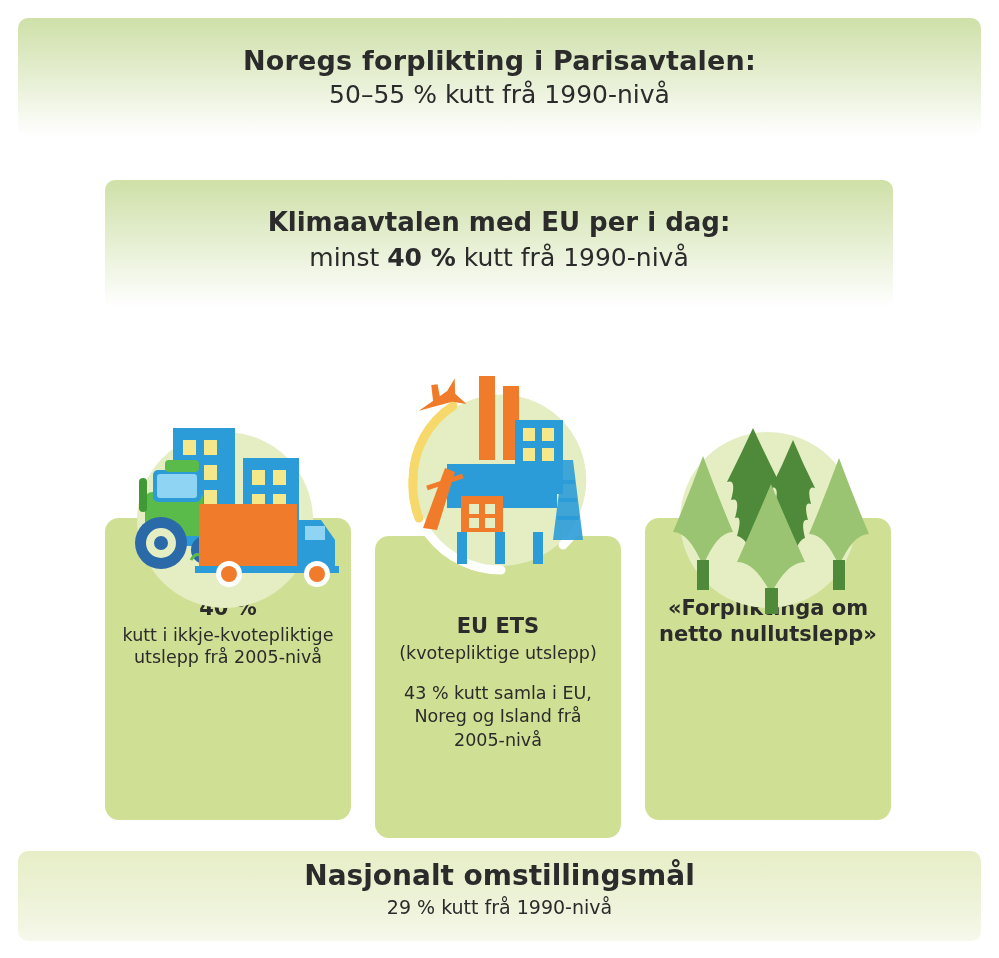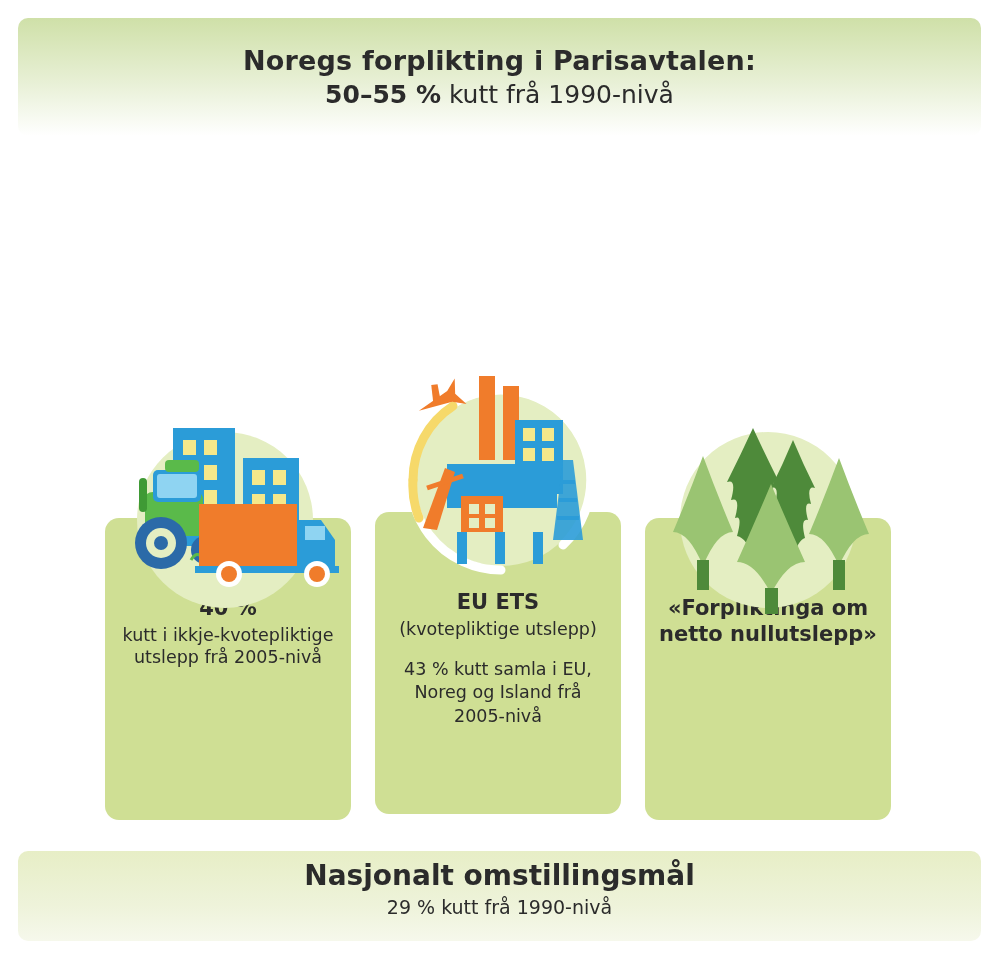--- a/index.html
+++ b/index.html
@@ -41,21 +41,21 @@
   #paris-banner .line1 {
     font-size: 27px;
     font-weight: bold;
     letter-spacing: 0.2px;
     line-height: 1.25;
   }
   #paris-banner .line2 {
     font-size: 25px;
     line-height: 1.35;
   }
-  #paris-banner .line2 b { font-weight: bold; text-align: right; }
+  #paris-banner .line2 b { font-weight: normal; text-align: right; }
 
   #eu-banner {
     left: 105px;
     top: 180px;
     width: 788px;
     height: 128px;
     background: linear-gradient(to bottom, #cfe0a8 0%, #e9f1d8 55%, #ffffff 100%);
     padding-top: 26px;
   }
   #eu-banner .line1 {
@@ -74,21 +74,21 @@
     position: absolute;
     width: 246px;
     height: 302px;
     background: #cfdf94;
     border-radius: 14px;
     box-sizing: border-box;
     padding: 78px 10px 10px 10px;
     text-align: center;
   }
   #card-1 { left: 105px; top: 518px; }
-  #card-2 { left: 375px; top: 512px; }
+  #card-2 { left: 375px; top: 536px; }
   #card-3 { left: 645px; top: 518px; }
 
   .card .headline {
     font-size: 21px;
     font-weight: bold;
     line-height: 1.22;
   }
   .card .sub {
     font-size: 17.5px;
     line-height: 1.3;
@@ -131,20 +131,24 @@
 </head>
 <body>
 
 <div class="page">
 
   <div class="banner" id="paris-banner">
     <div class="line1">Noregs forplikting i Parisavtalen:</div>
     <div class="line2"><b>50–55 %</b><span> kutt frå 1990-nivå</span></div>
   </div>
 
+  <div class="banner" id="eu-banner">
+    <div class="line1">Klimaavtalen med EU per i dag:</div>
+    <div class="line2"><span>minst </span><b>40 %</b><span> kutt frå 1990-nivå</span></div>
+  </div>
 
   <div class="card" id="card-1">
     <div class="headline" style="white-space:pre-line">40 %</div>
     <div class="sub" style="white-space:pre-line">kutt i ikkje-kvotepliktige
 utslepp frå 2005-nivå</div>
     <div class="extra" style="white-space:pre-line"></div>
   </div>
 
   <div class="card" id="card-2">
     <div class="headline" style="white-space:pre-line">EU ETS</div>

